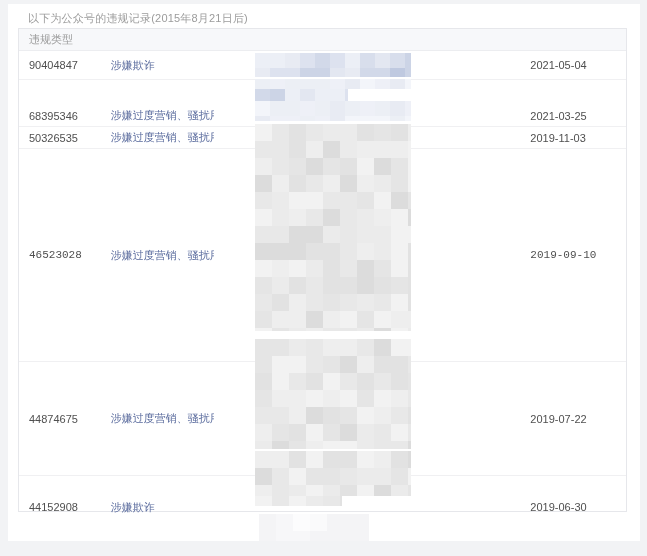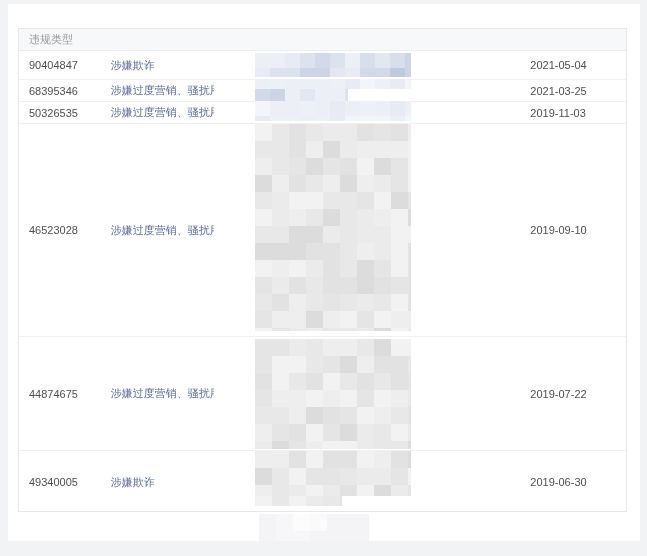--- a/index.html
+++ b/index.html
@@ -83,20 +83,21 @@
     background: #f2f3f5;
   }
 </style>
 </head>
 <body>
 
 <div class="screen">
 
   <div class="card">
 
+    <div class="caption">以下为公众号的违规记录(2015年8月21日后)</div>
 
     <div class="vtable">
 
       <div class="thead">
         <div class="th c2">违规类型</div>
       </div>
 
       <div id="tbody">
   <div class="trow" style="height: 29px;">
     <div class="td c1">
@@ -104,21 +105,21 @@
     </div>
     <div class="td c2">
       <span class="link">涉嫌欺诈</span>
     </div>
     <div class="td c3"></div>
     <div class="td c4">
       <span>2021-05-04</span>
     </div>
   </div>
 
-  <div class="trow" style="height: 22px;">
+  <div class="trow" style="height: 22px; margin-top: 25px;">
     <div class="td c1">
       <span>68395346</span>
     </div>
     <div class="td c2">
       <span class="link">涉嫌过度营销、骚扰用户</span>
     </div>
     <div class="td c3"></div>
     <div class="td c4">
       <span>2021-03-25</span>
     </div>
@@ -130,21 +131,21 @@
     </div>
     <div class="td c2">
       <span class="link">涉嫌过度营销、骚扰用户</span>
     </div>
     <div class="td c3"></div>
     <div class="td c4">
       <span>2019-11-03</span>
     </div>
   </div>
 
-  <div class="trow" style="height: 213px;">
+  <div class="trow" style="height: 213px; font-family: Liberation Mono, monospace;">
     <div class="td c1">
       <span>46523028</span>
     </div>
     <div class="td c2">
       <span class="link">涉嫌过度营销、骚扰用户</span>
     </div>
     <div class="td c3"></div>
     <div class="td c4">
       <span>2019-09-10</span>
     </div>
@@ -158,21 +159,21 @@
       <span class="link">涉嫌过度营销、骚扰用户</span>
     </div>
     <div class="td c3"></div>
     <div class="td c4">
       <span>2019-07-22</span>
     </div>
   </div>
 
   <div class="trow" style="height: 62px;">
     <div class="td c1">
-      <span>49340005</span>
+      <span>44152908</span>
     </div>
     <div class="td c2">
       <span class="link">涉嫌欺诈</span>
     </div>
     <div class="td c3"></div>
     <div class="td c4">
       <span>2019-06-30</span>
     </div>
   </div>
 </div>

